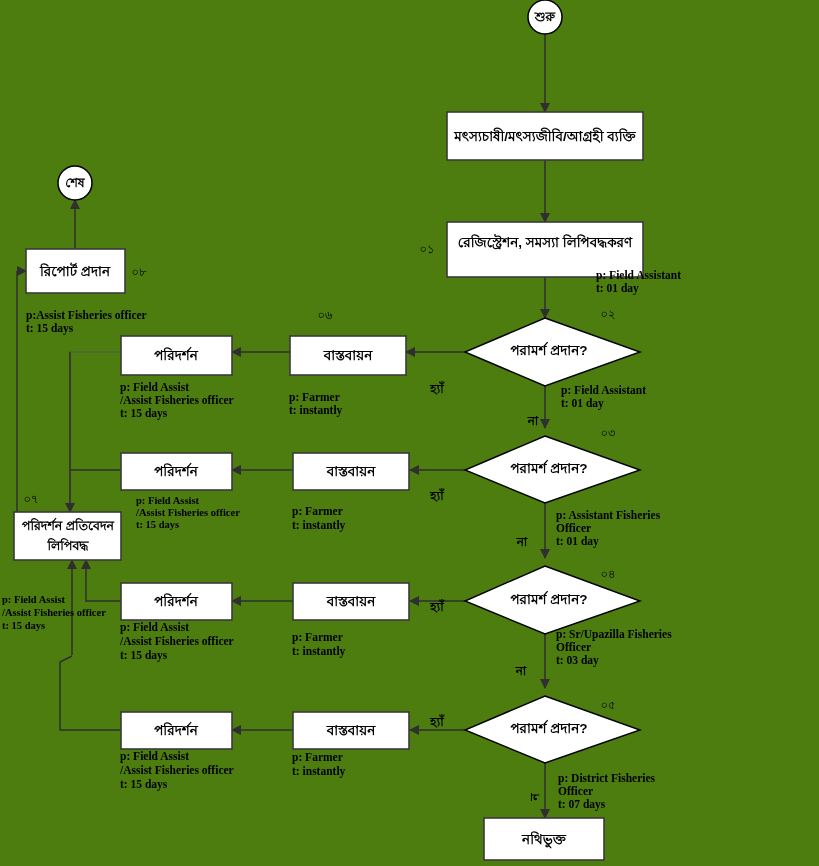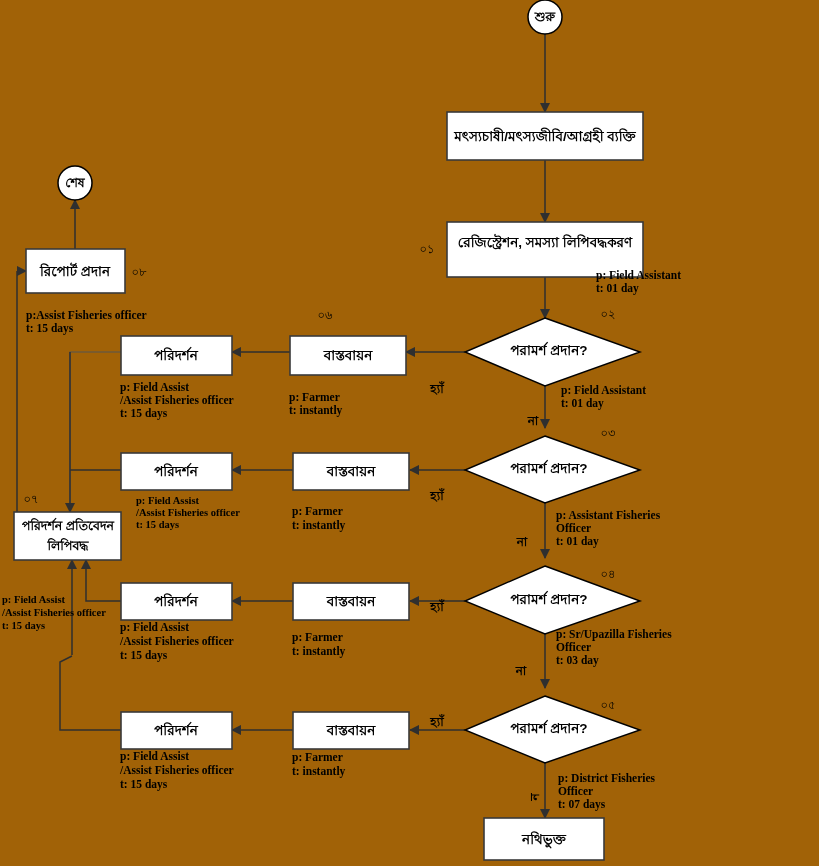--- a/index.html
+++ b/index.html
@@ -4,21 +4,21 @@
 <style>
   html, body {
     margin: 0;
     padding: 0;
     background: #ffffff;
   }
   #flow-root {
     position: relative;
     width: 819px;
     height: 866px;
-    background: #a16207;
+    background: #4d7c0f;
     font-family: "Liberation Serif", "DejaVu Serif", serif;
     overflow: hidden;
   }
   svg#flow-svg {
     position: absolute;
     left: 0;
     top: 0;
     width: 819px;
     height: 866px;
   }

